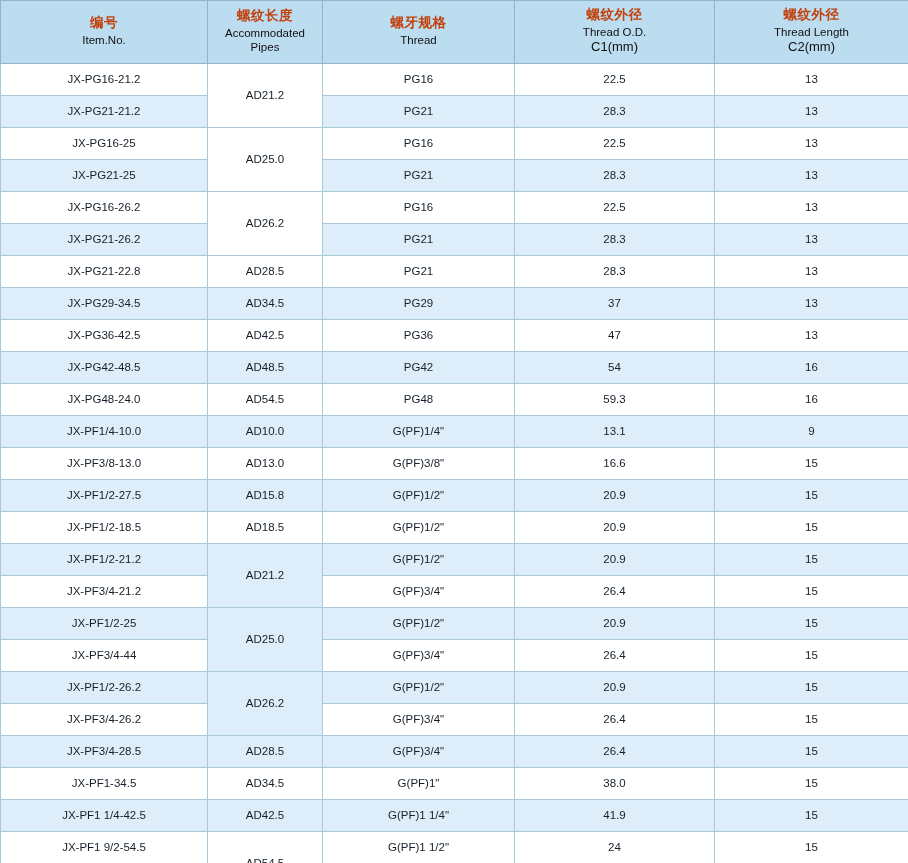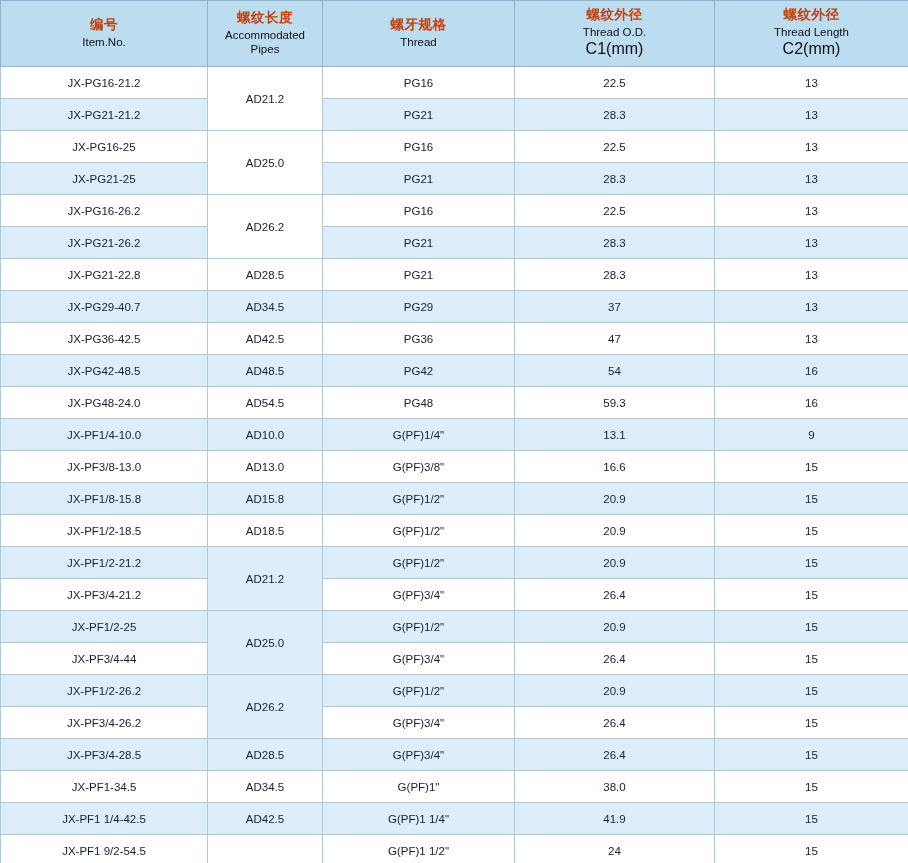--- a/index.html
+++ b/index.html
@@ -41,21 +41,21 @@
     letter-spacing: 0.5px;
   }
   thead th .en {
     display: block;
     font-size: 11.5px;
     color: #111;
     margin-top: 1px;
   }
   thead th .en2 {
     display: block;
-    font-size: 16px;
+    font-size: 13px;
     color: #111;
   }
 
   tbody td {
     border: 1px solid #a9c8da;
     text-align: center;
     vertical-align: middle;
     font-size: 11.5px;
     height: 31px;
     padding: 0 2px;
@@ -151,21 +151,21 @@
         <td>13</td>
       </tr>
       <tr class="row-white">
         <td>JX-PG21-22.8</td>
         <td rowspan="1" class="merged-white">AD28.5</td>
         <td>PG21</td>
         <td>28.3</td>
         <td>13</td>
       </tr>
       <tr class="row-blue">
-        <td>JX-PG29-40.7</td>
+        <td>JX-PG29-34.5</td>
         <td rowspan="1" class="merged-blue">AD34.5</td>
         <td>PG29</td>
         <td>37</td>
         <td>13</td>
       </tr>
       <tr class="row-white">
         <td>JX-PG36-42.5</td>
         <td rowspan="1" class="merged-white">AD42.5</td>
         <td>PG36</td>
         <td>47</td>
@@ -193,21 +193,21 @@
         <td>9</td>
       </tr>
       <tr class="row-white">
         <td>JX-PF3/8-13.0</td>
         <td rowspan="1" class="merged-white">AD13.0</td>
         <td>G(PF)3/8"</td>
         <td>16.6</td>
         <td>15</td>
       </tr>
       <tr class="row-blue">
-        <td>JX-PF1/8-15.8</td>
+        <td>JX-PF1/2-27.5</td>
         <td rowspan="1" class="merged-blue">AD15.8</td>
         <td>G(PF)1/2"</td>
         <td>20.9</td>
         <td>15</td>
       </tr>
       <tr class="row-white">
         <td>JX-PF1/2-18.5</td>
         <td rowspan="1" class="merged-white">AD18.5</td>
         <td>G(PF)1/2"</td>
         <td>20.9</td>

